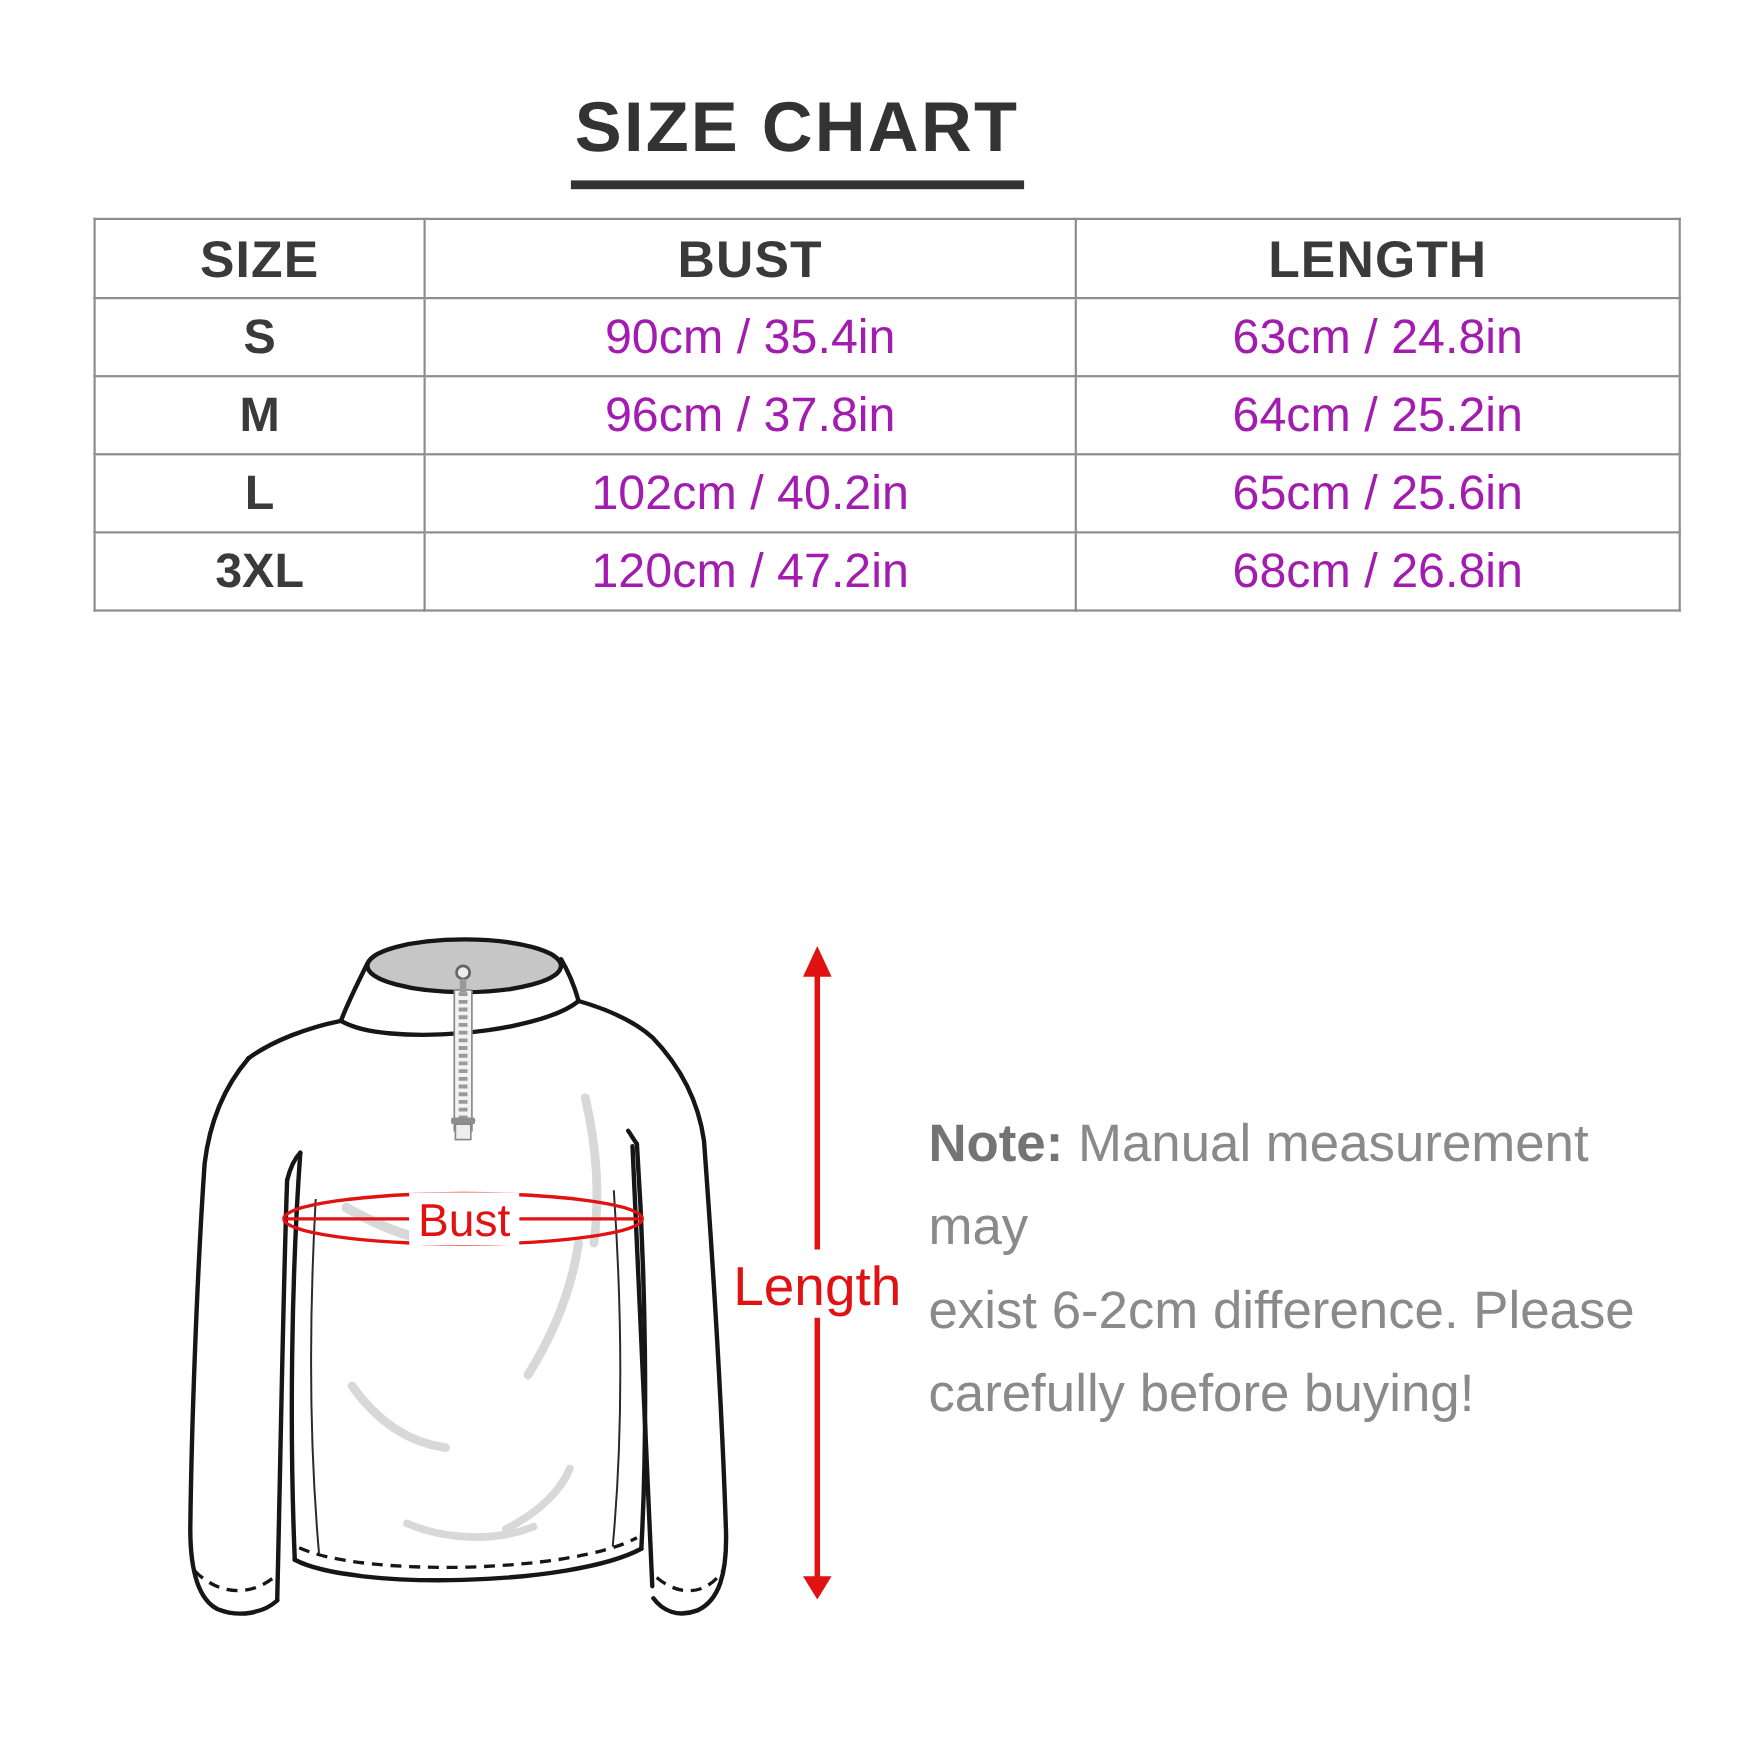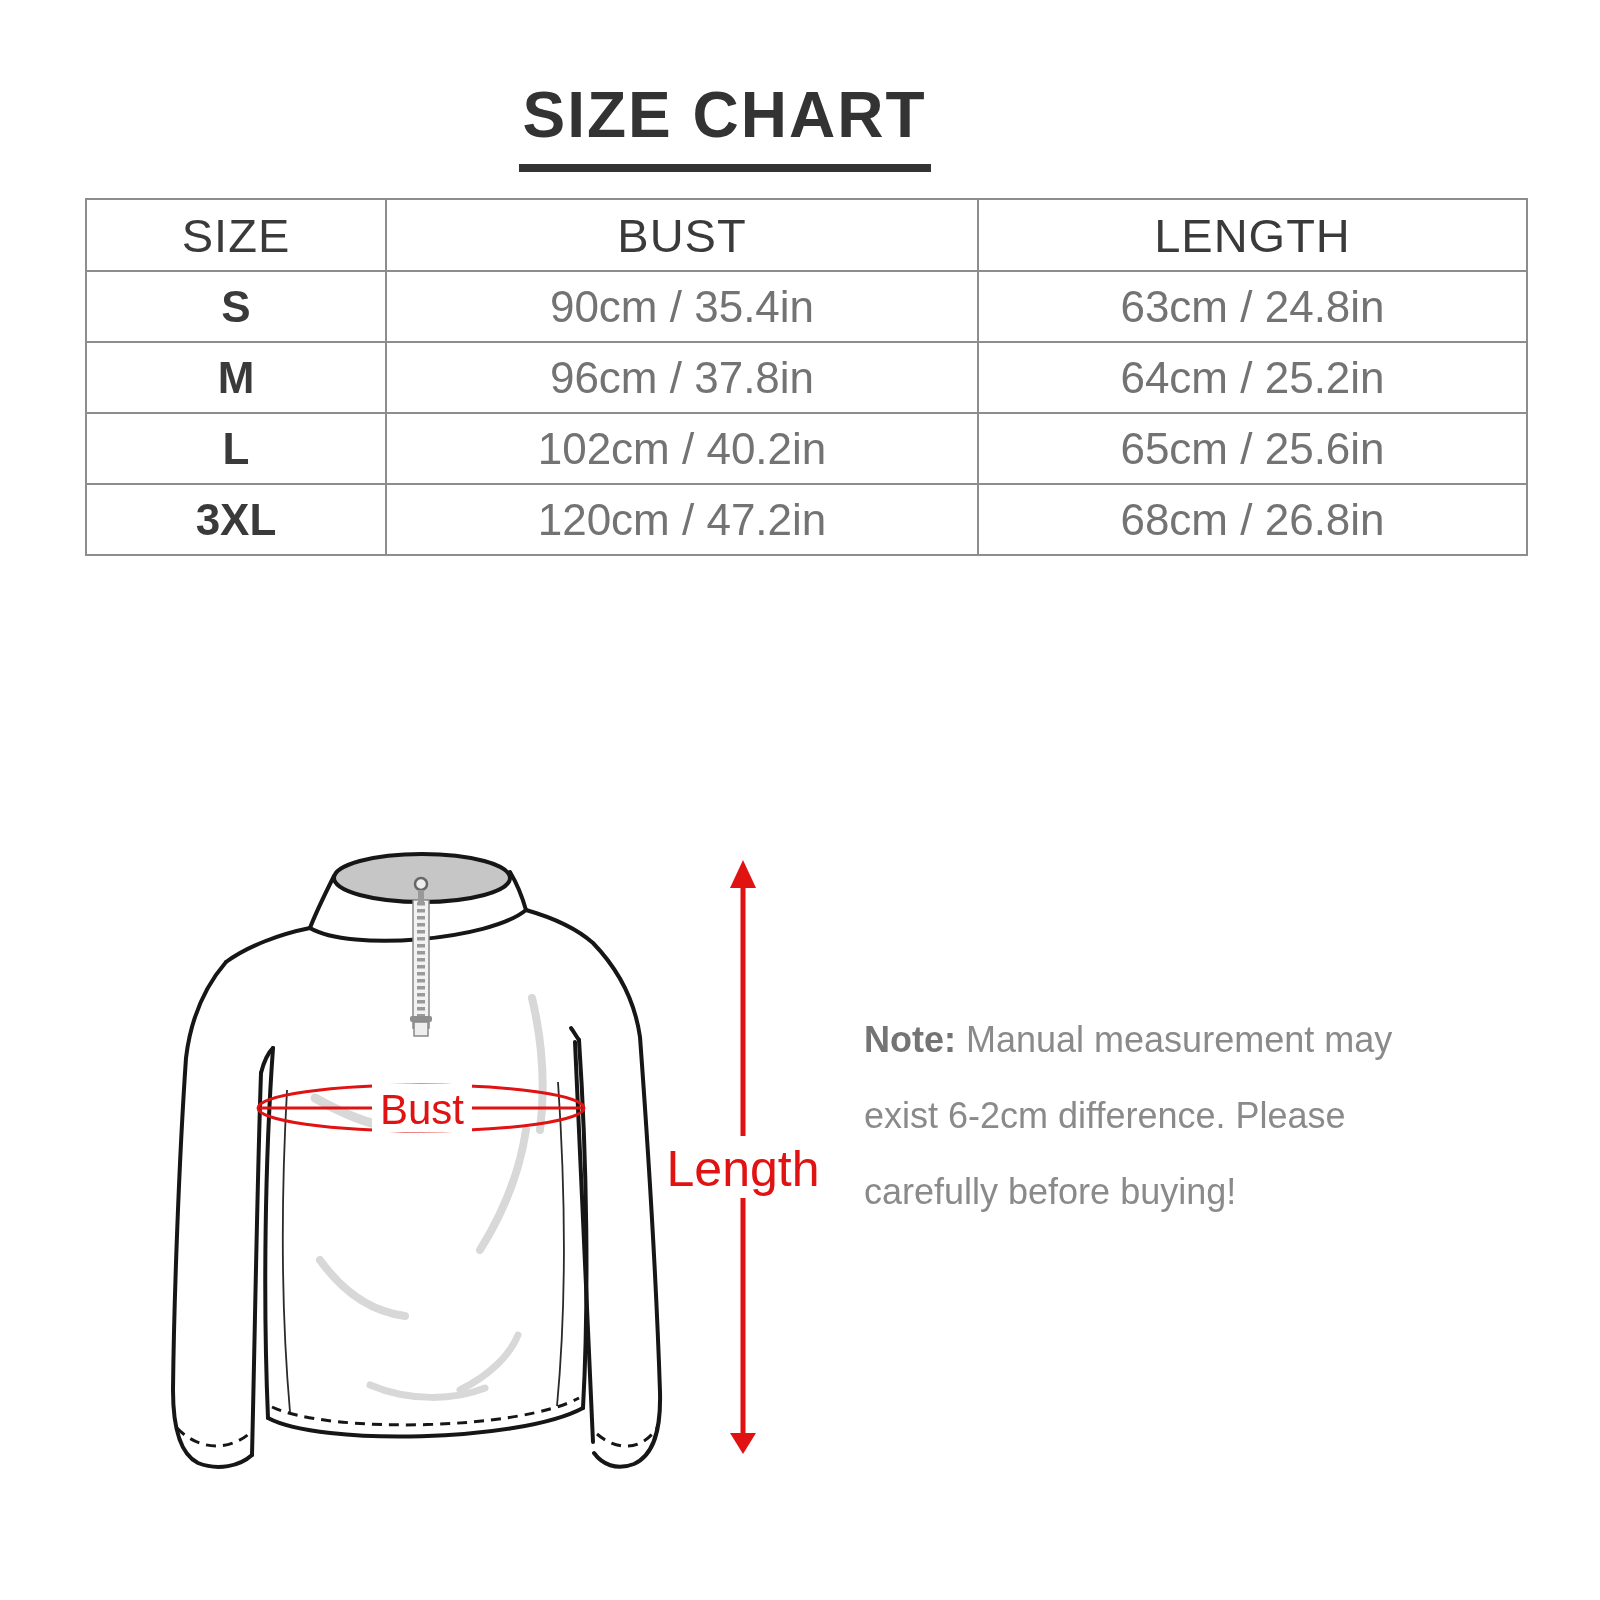--- a/index.html
+++ b/index.html
@@ -9,30 +9,30 @@
   .title-wrap{position:absolute;top:78px;left:0;width:1449px;text-align:center;}
   .title{display:inline-block;font-size:64px;font-weight:bold;letter-spacing:2px;color:#333333;
          padding:0 4px 12px 4px;border-bottom:8px solid #333333;}
 
   
   table.size-chart{position:absolute;left:85px;top:198px;width:1441px;border-collapse:collapse;table-layout:fixed;}
   table.size-chart col.c1{width:300px;}
   table.size-chart col.c2{width:592px;}
   table.size-chart col.c3{width:549px;}
   table.size-chart th, table.size-chart td{border:2px solid #8d8d8d;text-align:center;vertical-align:middle;padding:0;}
-  table.size-chart th{height:70px;font-size:47px;font-weight:normal;color:#3a3a3a;letter-spacing:1px;margin-top:33px;}
+  table.size-chart th{height:70px;font-size:47px;font-weight:bold;color:#3a3a3a;letter-spacing:1px;margin-top:33px;}
   table.size-chart td{height:69px;font-size:44px;}
   td.size-cell{font-weight:bold;color:#3a3a3a;}
-  td.value-cell{color:#737373;}
+  td.value-cell{color:#a21caf;}
 
   
   .figure{position:absolute;left:160px;top:830px;width:660px;height:680px;}
 
   
-  .note{position:absolute;left:864px;top:1002px;width:660px;font-size:36px;line-height:76px;color:#8a8a8a;}
+  .note{position:absolute;left:844px;top:1002px;width:660px;font-size:48px;line-height:76px;color:#8a8a8a;}
   .note .note-label{font-weight:bold;color:#747474;}
 </style>
 </head>
 <body>
 
 <div class="title-wrap">
   <div class="title">SIZE CHART</div>
 </div>
 
 <table class="size-chart">

